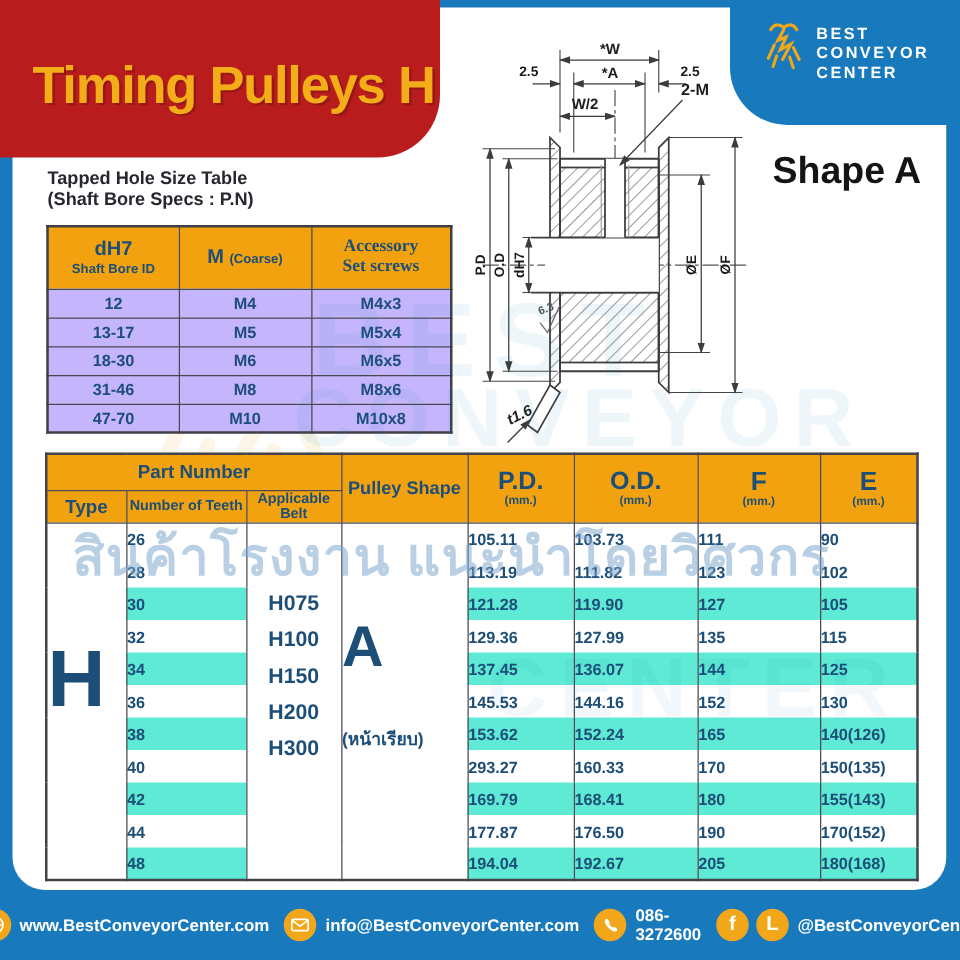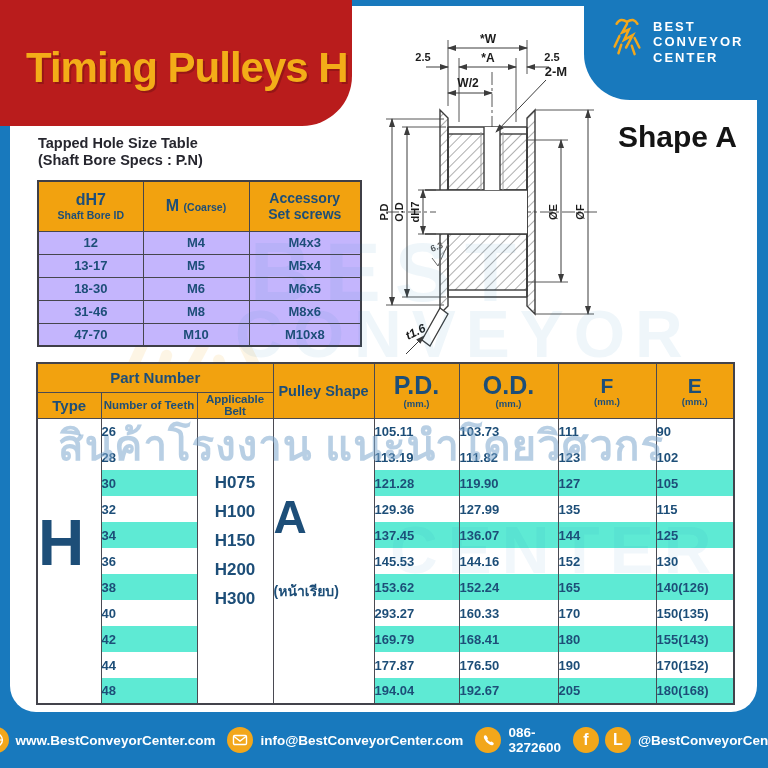--- a/index.html
+++ b/index.html
@@ -25,36 +25,36 @@
 
   
   .tapped-caption{position:absolute;left:38px;top:135px;z-index:4;font-size:14.5px;font-weight:bold;color:#26262e;line-height:1.15;}
   .tapped-table{position:absolute;left:37px;top:180px;z-index:4;border-collapse:collapse;table-layout:fixed;}
   .tapped-table th,.tapped-table td{border:1.5px solid #46464d;text-align:center;vertical-align:middle;padding:0;}
   .tapped-table{border:2.5px solid #3f3f47;}
   .tapped-table th{background:#f2a20f;color:#1d4e78;height:50px;}
   .tapped-table td{background:#c4b5fd;color:#1d4e78;font-weight:bold;font-size:13px;height:23px;}
   .th-main{font-size:16px;font-weight:bold;line-height:1.05;}
   .th-sub{font-size:10.5px;font-weight:bold;}
-  .th-acc{font-size:14px;font-weight:bold;line-height:1.15;}
+  .th-acc{font-size:14px;font-weight:bold;line-height:1.15;font-family:Liberation Serif, serif;}
 
   
   .drawing{position:absolute;left:378px;top:10px;z-index:4;}
   .shape-a{position:absolute;left:618px;top:120px;z-index:4;font-size:30px;font-weight:900;color:#141414;white-space:nowrap;}
 
   
   .main-table{position:absolute;left:36px;top:362px;z-index:4;border-collapse:collapse;table-layout:fixed;width:697px;border:2.5px solid #43434b;}
   .main-table th{background:#f2a20f;color:#1d4e78;border:1.5px solid #4a4a52;padding:0;vertical-align:middle;}
   .main-table td{border-left:1.5px solid #4a4a52;border-right:1.5px solid #4a4a52;border-top:0;border-bottom:0;color:#1d4e78;font-weight:bold;font-size:13px;text-align:left;vertical-align:middle;height:26px;white-space:nowrap;padding:0;}
   .main-table tr.stripe td{background:#5eead4;}
   .hdr-pn{font-size:15px;height:29px;}
   .hdr-type{font-size:15px;height:26px;}
   .hdr-small{font-size:11.5px;}
   .hdr-shape{font-size:14.5px;}
-  .hdr-dim .big{font-size:25px;line-height:1;}
+  .hdr-dim .big{font-size:20px;line-height:1;}
   .hdr-dim .big2{font-size:21px;line-height:1;}
   .hdr-dim .unit{font-size:9.5px;line-height:1.2;}
   td.type-cell div{font-size:64px;font-weight:900;transform:translateY(-18px);}
   td.belt-cell .stack{display:flex;flex-direction:column;gap:9px;align-items:center;transform:translateY(-20px);font-size:17px;}
   td.shape-cell .letter{font-size:46px;font-weight:900;line-height:1;transform:translateY(-14px);}
   td.shape-cell .sub{font-size:14px;transform:translateY(-12px);margin-top:38px;}
 
   
   .footer{position:absolute;left:0;bottom:0;width:768px;height:56px;z-index:3;display:flex;align-items:center;justify-content:center;color:#ffffff;font-size:13.5px;font-weight:bold;margin-top:16px;}
   .footer .item{display:flex;align-items:center;margin-right:12px;}

